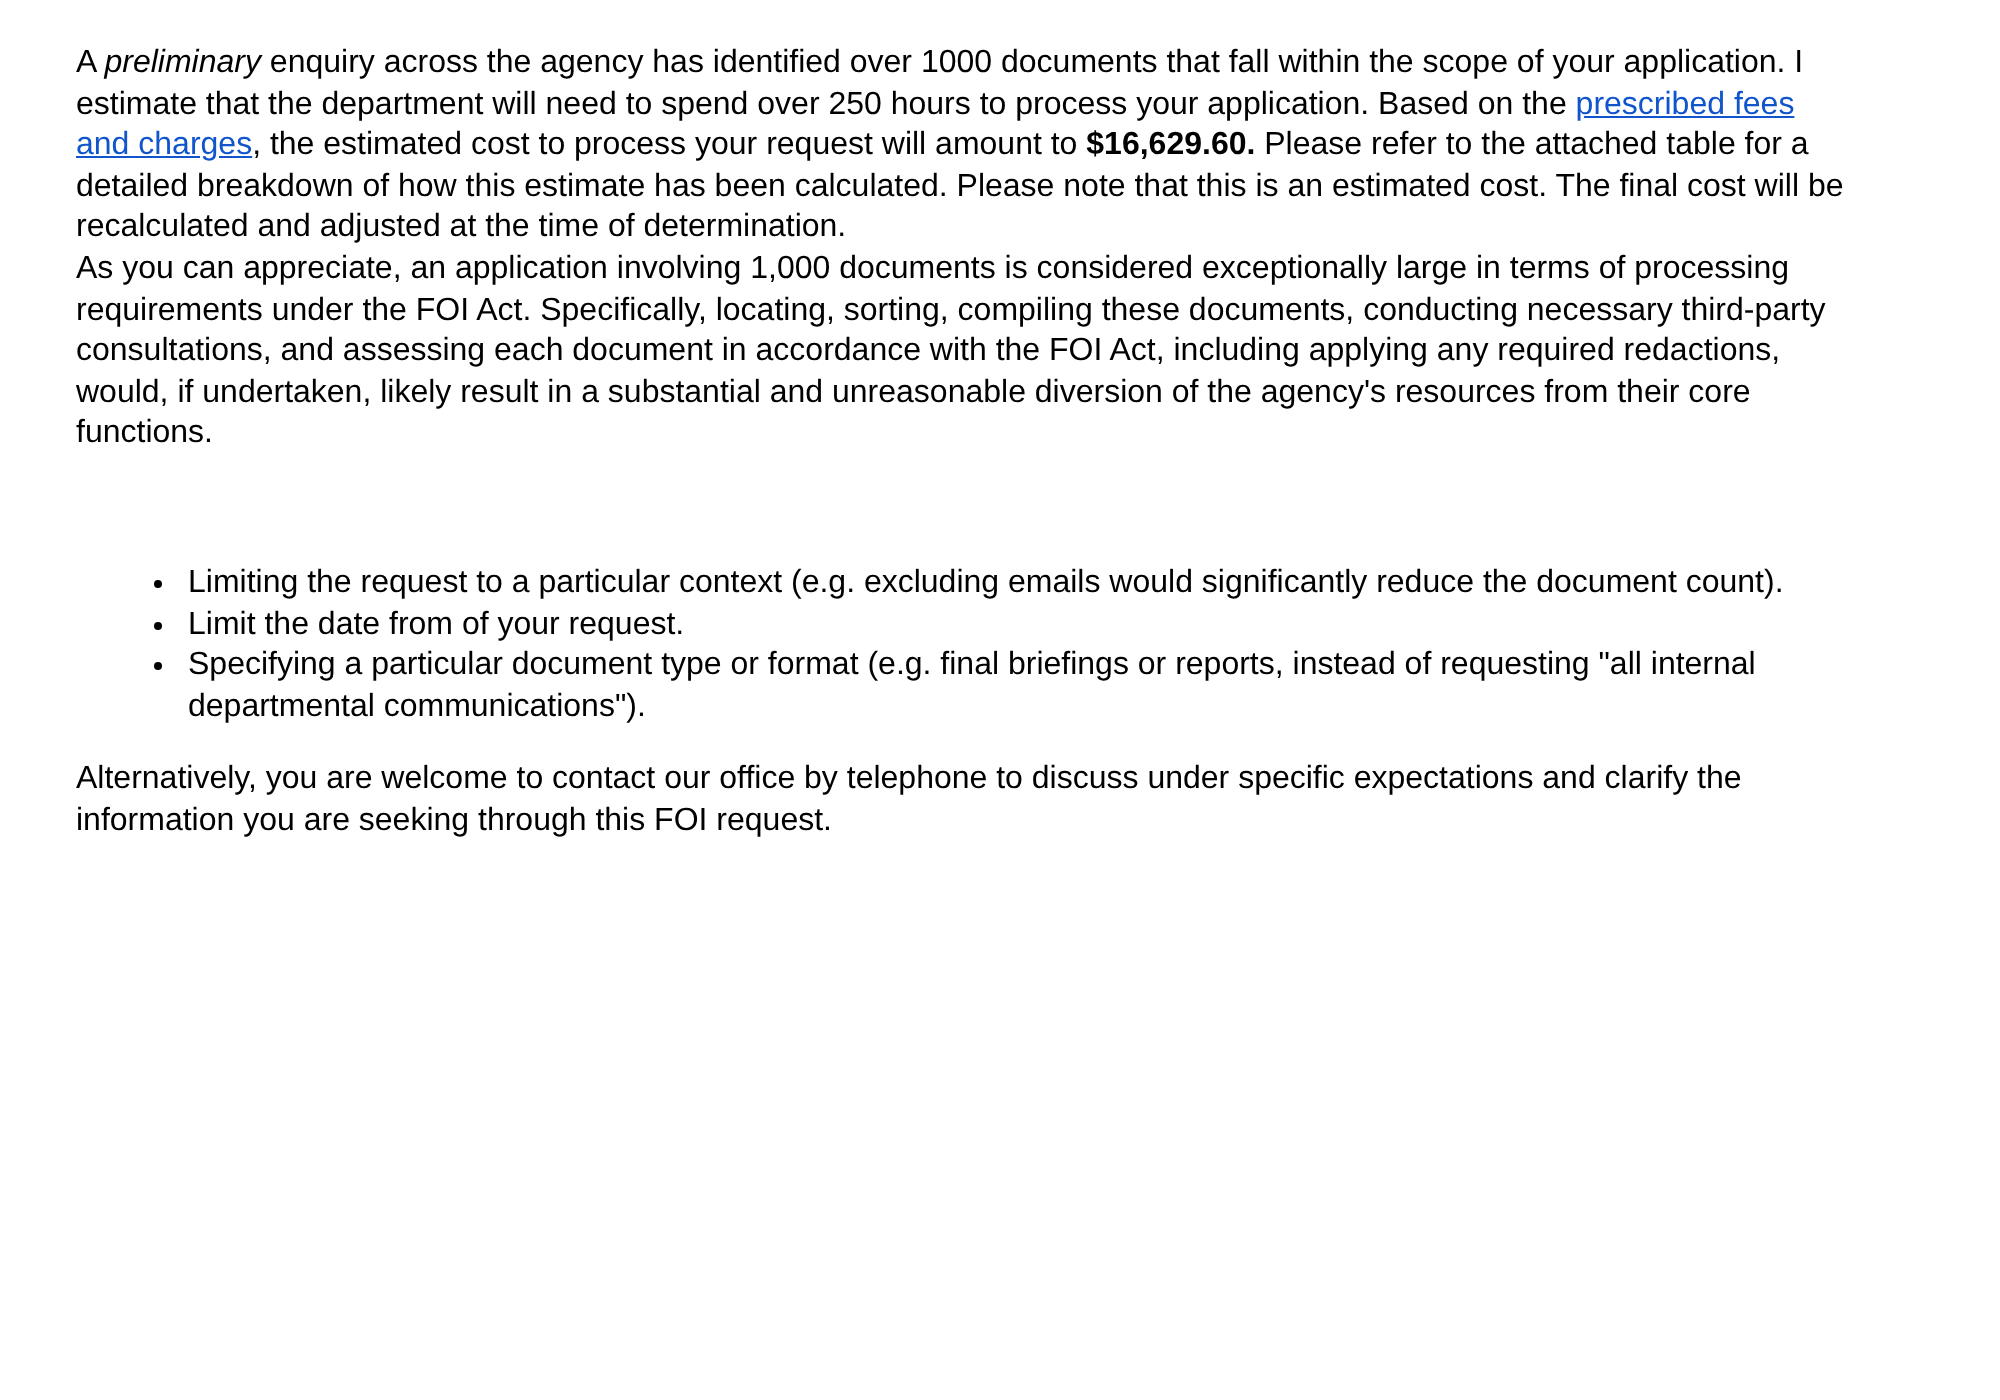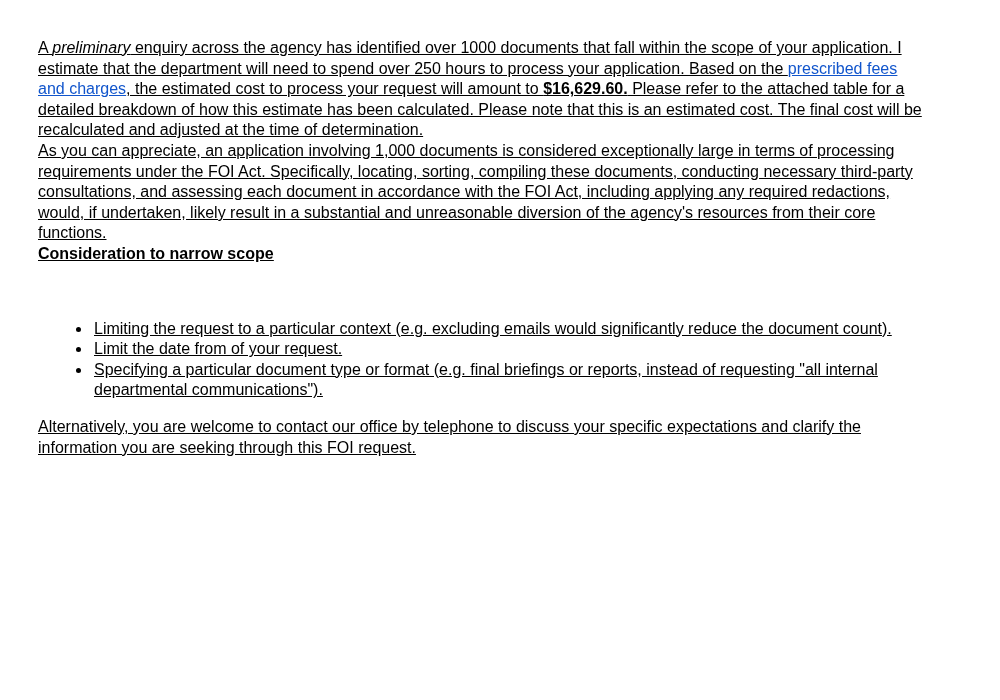--- a/index.html
+++ b/index.html
@@ -10,25 +10,24 @@
   }
   body {
     width: 1000px;
     height: 700px;
     overflow: hidden;
     font-family: "Liberation Sans", "DejaVu Sans", sans-serif;
     color: #000000;
   }
   .doc {
     box-sizing: border-box;
-    padding: 38px 38px 0 38px;
+    padding: 22px 38px 0 38px;
     width: 962px;           
     font-size: 16px;
     line-height: 20.6px;
-    text-decoration: underline;
   }
   .doc p { margin: 0; }
   .para-intro   { margin-top: 0; }
   .para-scope   { margin-top: 57px; }
   .heading {
     margin: 0;
     margin-top: 56px;
     font-size: 16px;
     line-height: 20.6px;
     font-weight: bold;
@@ -52,24 +51,23 @@
 </style>
 </head>
 <body>
 
 <div class="doc">
 
   <p class="para-intro"><span>A </span><span class="italic">preliminary</span><span> enquiry across the agency has identified over 1000 documents that fall within the scope of your application. I estimate that the department will need to spend over 250 hours to process your application. Based on the </span><a class="inline-link" href="#" style="color: rgb(17, 85, 204);">prescribed fees and charges</a><span>, the estimated cost to process your request will amount to </span><span class="bold">$16,629.60.</span><span> Please refer to the attached table for a detailed breakdown of how this estimate has been calculated. Please note that this is an estimated cost. The final cost will be recalculated and adjusted at the time of determination.</span></p>
 
   <p class="para-scope">As you can appreciate, an application involving 1,000 documents is considered exceptionally large in terms of processing requirements under the FOI Act. Specifically, locating, sorting, compiling these documents, conducting necessary third-party consultations, and assessing each document in accordance with the FOI Act, including applying any required redactions, would, if undertaken, likely result in a substantial and unreasonable diversion of the agency's resources from their core functions.</p>
 
-  <p class="heading">Consideration to narrow scope</p>
 
 
   <ul class="options">
     <li>Limiting the request to a particular context (e.g. excluding emails would significantly reduce the document count).</li>
     <li>Limit the date from of your request.</li>
     <li>Specifying a particular document type or format (e.g. final briefings or reports, instead of requesting "all internal departmental communications").</li>
   </ul>
 
-  <p class="para-closing">Alternatively, you are welcome to contact our office by telephone to discuss your specific expectations and clarify the information you are seeking through this FOI request.</p>
+  <p class="para-closing">Alternatively, you are welcome to contact our office by telephone to discuss under specific expectations and clarify the information you are seeking through this FOI request.</p>
 
 </div>
 
 </body></html>

